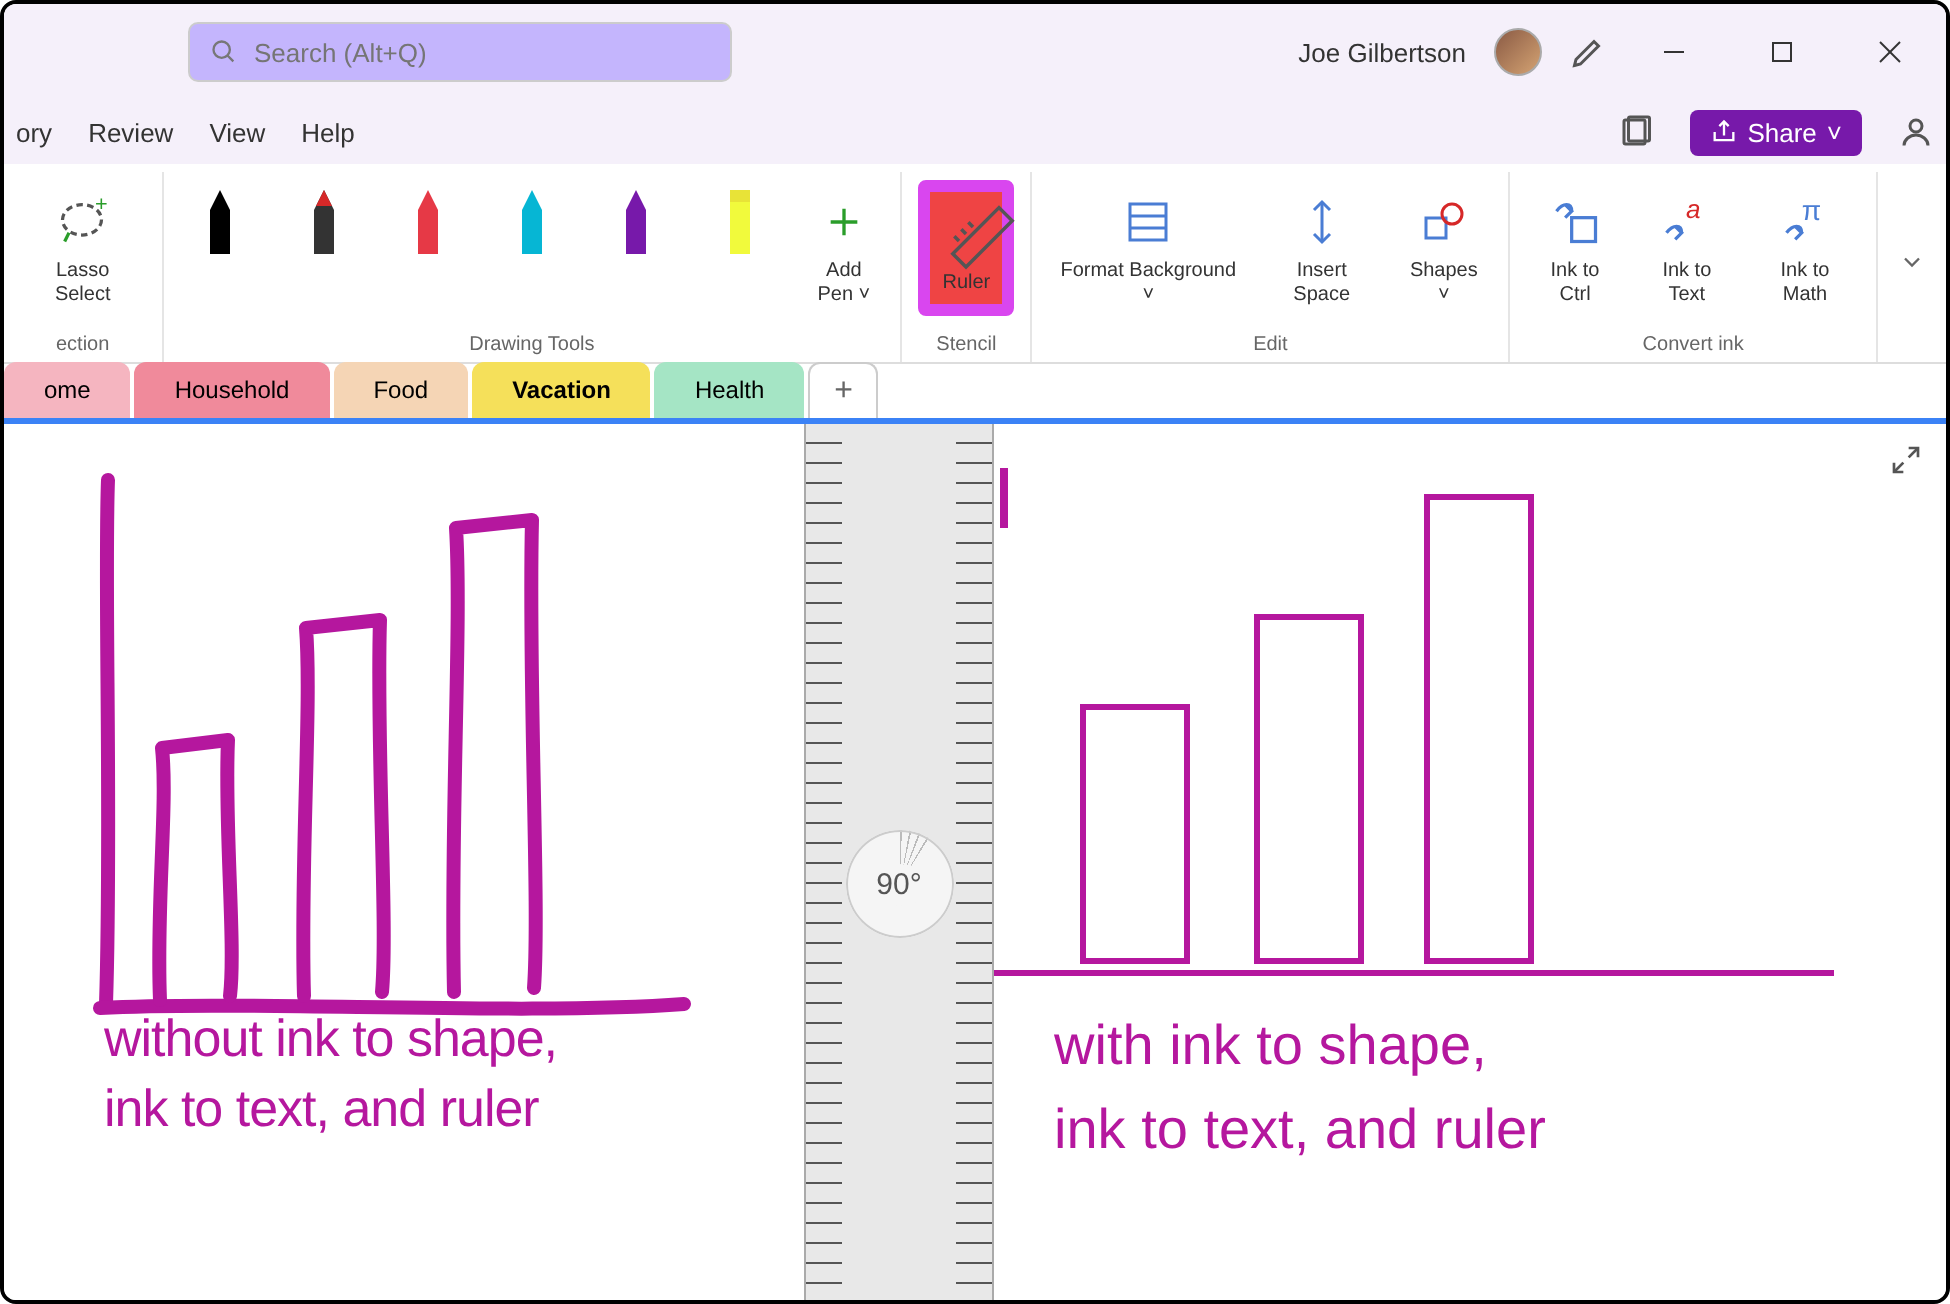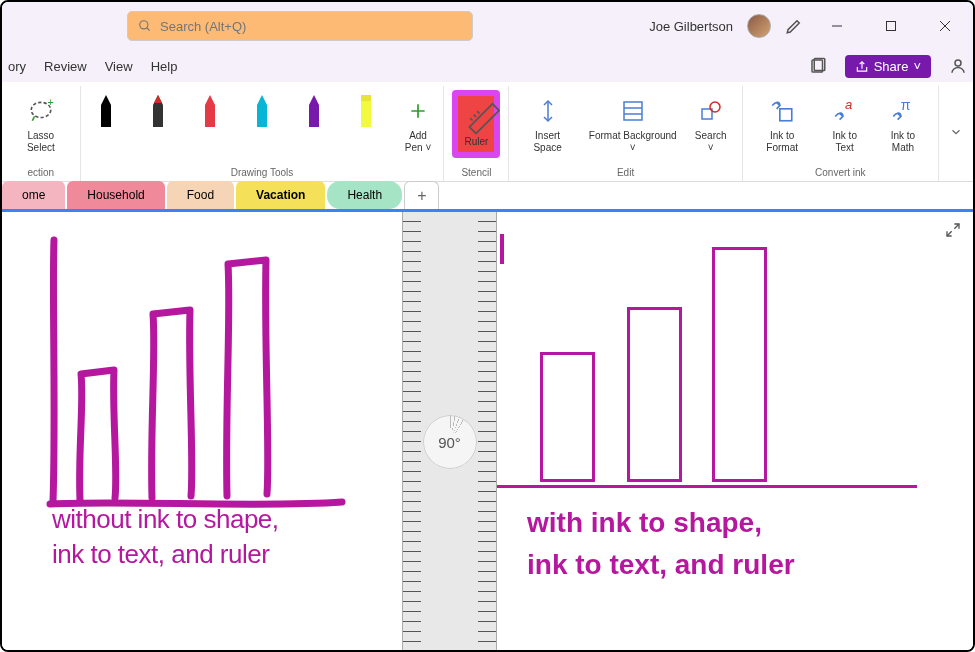--- a/index.html
+++ b/index.html
@@ -1,31 +1,31 @@
 <!DOCTYPE html>
 <html><head>
 <meta charset="utf-8">
 <style>
 * { box-sizing: border-box; margin: 0; padding: 0; font-family: "Segoe UI", Arial, sans-serif; }
 body { width: 975px; height: 652px; background: #fff; overflow: hidden; position: relative; border: 2px solid #000; border-radius: 8px; }
 
 
 .titlebar { height: 48px; display: flex; align-items: center; padding: 0 8px; background: #f5f0fa; }
-.searchbox { margin-left: 117px; width: 346px; height: 30px; background: #fdba74; border: 1px solid #ccc; border-radius: 5px; display: flex; align-items: center; padding: 0 10px; gap: 8px; }
+.searchbox { margin-left: 84px; width: 272px; height: 30px; background: #c4b5fd; border: 1px solid #ccc; border-radius: 5px; display: flex; align-items: center; padding: 0 10px; gap: 8px; }
 .searchbox input { border: none; outline: none; flex: 1; font-size: 13px; color: #666; background: transparent; }
 .titlebar-right { margin-left: auto; display: flex; align-items: center; gap: 14px; }
 .username { font-size: 13px; color: #333; }
 .avatar { width: 24px; height: 24px; border-radius: 50%; background: linear-gradient(135deg,#8a5a44,#d4a373); border:1px solid #aaa;}
 .win-btn { width: 40px; height: 32px; display: flex; align-items: center; justify-content: center; cursor: pointer; }
 .win-btn svg { width: 12px; height: 12px; }
 
 
 .menubar { height: 32px; display: flex; align-items: center; padding: 0 6px; gap: 18px; background: #f5f0fa; font-size: 13px; color: #333; }
 .menubar .spacer { flex: 1; }
-.share-btn { background: #7719aa; color: #fff; padding: 4px 10px; border-radius: 4px; display: flex; align-items: flex-end; gap: 5px; font-size: 13px; cursor:pointer;}
+.share-btn { background: #7719aa; color: #fff; padding: 4px 10px; border-radius: 4px; display: flex; align-items: flex-start; gap: 5px; font-size: 13px; cursor:pointer;}
 .hist-icon, .person-icon { width:18px; height:18px; cursor:pointer; color:#555;}
 
 
 .ribbon { height: 100px; background: #fff; border-bottom: 1px solid #ddd; display: flex; padding: 4px 0 0 0; }
 .ribbon-group { display: flex; flex-direction: column; align-items: center; padding: 0 8px; border-right: 1px solid #e5e5e5; }
 .ribbon-group:last-child { border-right: none; }
 .ribbon-group-items { display: flex; gap: 6px; align-items: flex-start; flex: 1; padding-top:4px;}
 .ribbon-group-label { font-size: 10px; color: #666; padding-bottom: 3px; }
 .tool-btn { display: flex; flex-direction: column; align-items: center; justify-content: flex-start; min-width: 46px; padding: 4px 4px; cursor: pointer; text-align:center; border-radius:4px;}
 .tool-btn.active { background:#ef4444; border:6px solid #d946ef;}
@@ -34,21 +34,21 @@
 .pen-icon { width: 18px; height: 36px; }
 .ribbon-chevron { margin-left:auto; padding:0 10px; align-self:center; cursor:pointer; color:#666;}
 
 
 .section-tabs { height: 30px; background: #fff; display: flex; align-items: flex-end; border-bottom: 3px solid #3b82f6; }
 .tab { height: 28px; padding: 0 20px; display: flex; align-items: center; font-size: 12px; border-radius: 6px 6px 0 0; margin-right: 2px; cursor: pointer; }
 .tab.pink { background: #f5b5c0; }
 .tab.red { background: #f08a9b; }
 .tab.peach { background: #f5d5b5; }
 .tab.yellow { background: #f5e05a; font-weight: 600; }
-.tab.green { background: #a5e5c5; border-radius: 13px; }
+.tab.green { background: #a5e5c5; }
 .tab.add { background: #fff; border:1px solid #ccc; border-bottom:none; padding: 0 12px; font-size:16px; color:#666;}
 .page-search { margin-left: auto; margin-right: 8px; width: 190px; height: 22px; border: 1px solid #bbb; border-radius: 3px; display: flex; align-items: center; padding: 0 6px; gap: 5px; align-self:center;}
 .page-search input { border: none; outline: none; flex: 1; font-size: 11px; color: #777; background:transparent;}
 
 
 .canvas { position: relative; height: 438px; background: #fff; overflow:hidden;}
 .expand-icon { position:absolute; top:10px; right:12px; cursor:pointer; color:#555;}
 
 
 .ruler-stencil { position: absolute; left: 400px; top: 0; width: 95px; height: 440px; background: #e8e8e8; border-left:1px solid #aaa; border-right:1px solid #aaa;
@@ -65,21 +65,21 @@
 .ruler-angle span{background:#f5f5f5; padding:2px 4px; border-radius:50%;}
 
 
 .hand-chart { position:absolute; left:40px; top:20px; }
 .hand-text { position:absolute; left:50px; top:290px; font-family: "Segoe Script", "Comic Sans MS", cursive; font-size: 26px; color:#b5179e; letter-spacing:-0.5px; line-height:1.35;}
 
 
 .clean-chart { position:absolute; left:520px; top:30px; }
 .clean-bar { position:absolute; border:3px solid #b5179e; background:transparent;}
 .clean-baseline { position:absolute; height:3px; background:#b5179e;}
-.clean-text { position:absolute; left:525px; top:290px; font-size: 28px; color:#b5179e; line-height:1.5; font-weight:700;}
+.clean-text { position:absolute; left:525px; top:290px; font-size: 28px; color:#b5179e; line-height:1.5; font-weight:400;}
 
 svg { overflow: visible; }
 </style>
 </head>
 <body>
 
 <div class="titlebar">
   <div class="searchbox">
     <svg width="14" height="14" viewBox="0 0 24 24" fill="none" stroke="#777" stroke-width="2">
         <circle cx="10" cy="10" r="7"></circle>
@@ -228,61 +228,61 @@
       </div>
     </div>
     <div class="ribbon-group-label">Stencil</div>
   </div>
 
   <div class="ribbon-group">
     <div class="ribbon-group-items">
       <div class="tool-btn">
         <div class="icon-slot">
             <svg width="24" height="24" viewBox="0 0 24 24" fill="none" stroke="#4a7dd4" stroke-width="1.5">
+              <rect x="3" y="3" width="18" height="18"></rect>
+              <line x1="3" y1="9" x2="21" y2="9"></line>
+              <line x1="3" y1="15" x2="21" y2="15"></line>
+            </svg>
+          </div>
+        <div class="label">Format Background ˅</div>
+      </div>
+      <div class="tool-btn">
+        <div class="icon-slot">
+            <svg width="24" height="24" viewBox="0 0 24 24" fill="none" stroke="#4a7dd4" stroke-width="1.5">
               <line x1="12" y1="3" x2="12" y2="21"></line>
               <polyline points="8 6 12 2 16 6"></polyline>
               <polyline points="8 18 12 22 16 18"></polyline>
             </svg>
           </div>
         <div class="label">Insert Space</div>
       </div>
       <div class="tool-btn">
         <div class="icon-slot">
             <svg width="24" height="24" viewBox="0 0 24 24" fill="none" stroke="#4a7dd4" stroke-width="1.5">
-              <rect x="3" y="3" width="18" height="18"></rect>
-              <line x1="3" y1="9" x2="21" y2="9"></line>
-              <line x1="3" y1="15" x2="21" y2="15"></line>
-            </svg>
-          </div>
-        <div class="label">Format Background ˅</div>
-      </div>
-      <div class="tool-btn">
-        <div class="icon-slot">
-            <svg width="24" height="24" viewBox="0 0 24 24" fill="none" stroke="#4a7dd4" stroke-width="1.5">
               <rect x="3" y="10" width="10" height="10"></rect>
               <circle cx="16" cy="8" r="5" stroke="#d62828"></circle>
             </svg>
           </div>
-        <div class="label">Search ˅</div>
+        <div class="label">Shapes ˅</div>
       </div>
     </div>
     <div class="ribbon-group-label">Edit</div>
   </div>
 
   <div class="ribbon-group">
     <div class="ribbon-group-items">
       <div class="tool-btn">
         <div class="icon-slot">
             <svg width="26" height="26" viewBox="0 0 24 24" fill="none" stroke="#4a7dd4" stroke-width="1.5">
               <rect x="10" y="10" width="11" height="11"></rect>
               <path d="M3 7c3-4 7-4 7 0"></path>
               <polyline points="7 4 10 7 7 10"></polyline>
             </svg>
           </div>
-        <div class="label">Ink to Format</div>
+        <div class="label">Ink to Ctrl</div>
       </div>
       <div class="tool-btn">
         <div class="icon-slot">
             <svg width="26" height="26" viewBox="0 0 24 24" fill="none" stroke="#4a7dd4" stroke-width="1.5">
               <text x="12" y="10" font-size="12" fill="#d62828" stroke="none" font-style="italic">a</text>
               <path d="M3 17c3-4 7-4 7 0"></path>
               <polyline points="7 14 10 17 7 20"></polyline>
             </svg>
           </div>
         <div class="label">Ink to Text</div>

